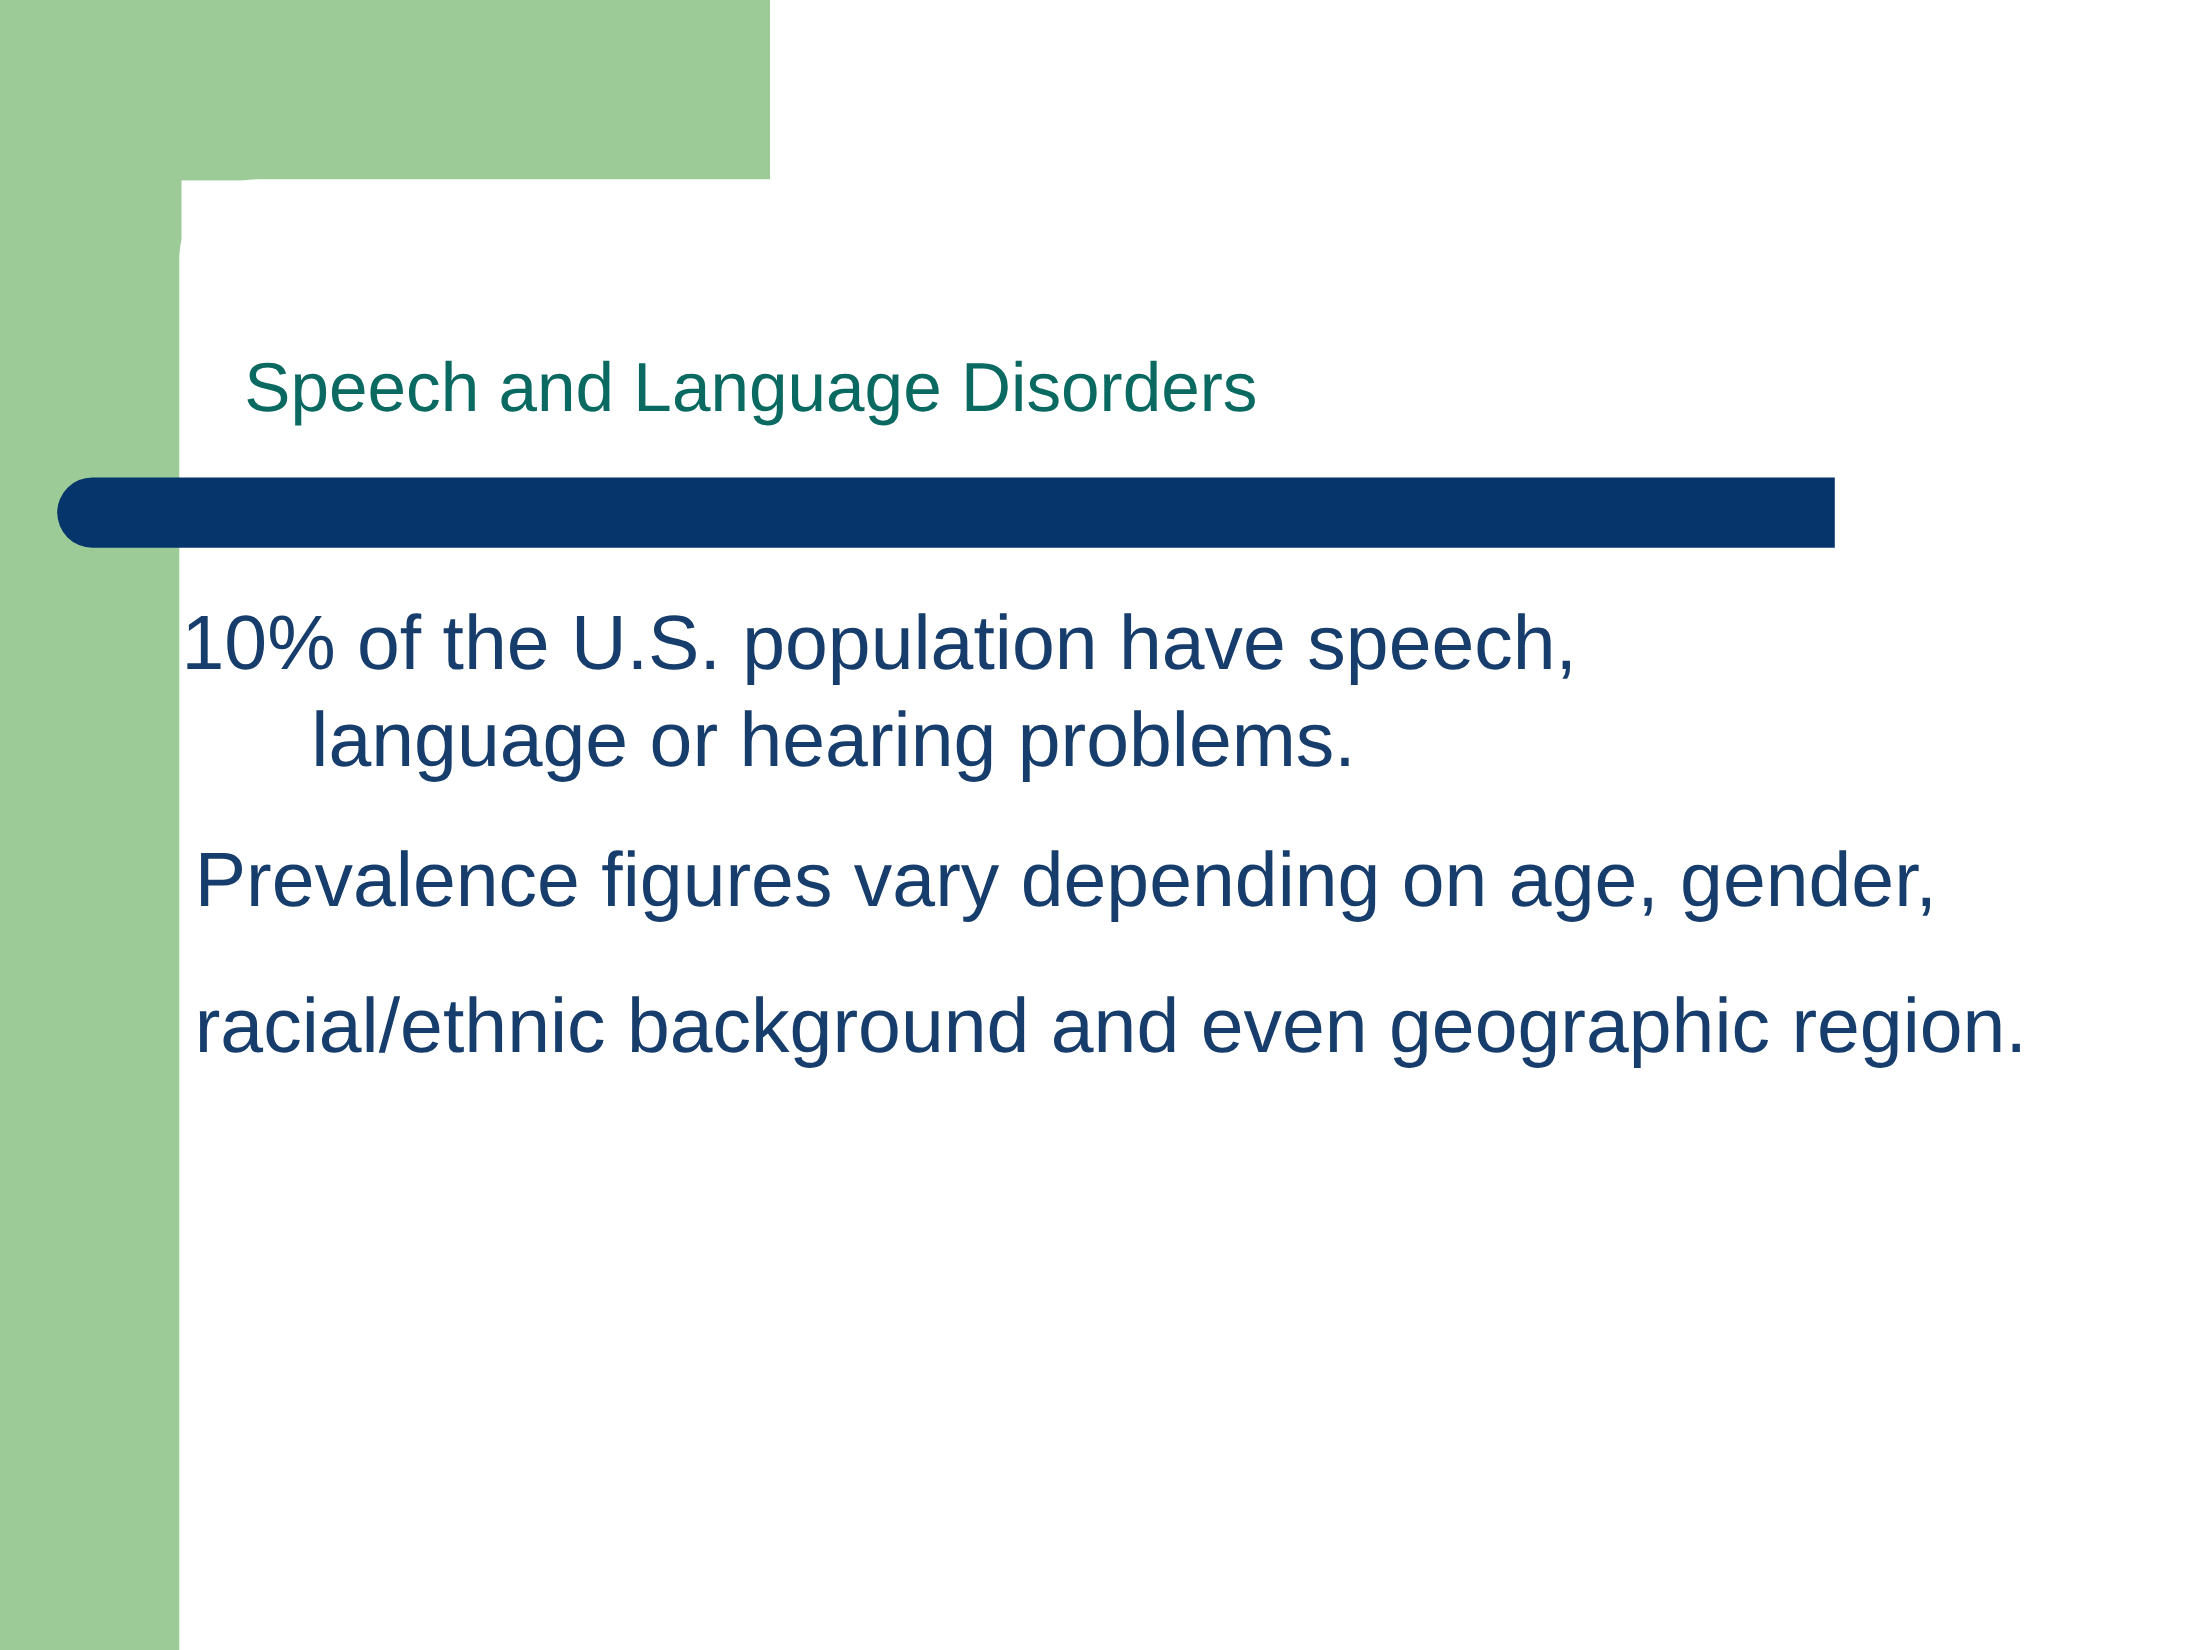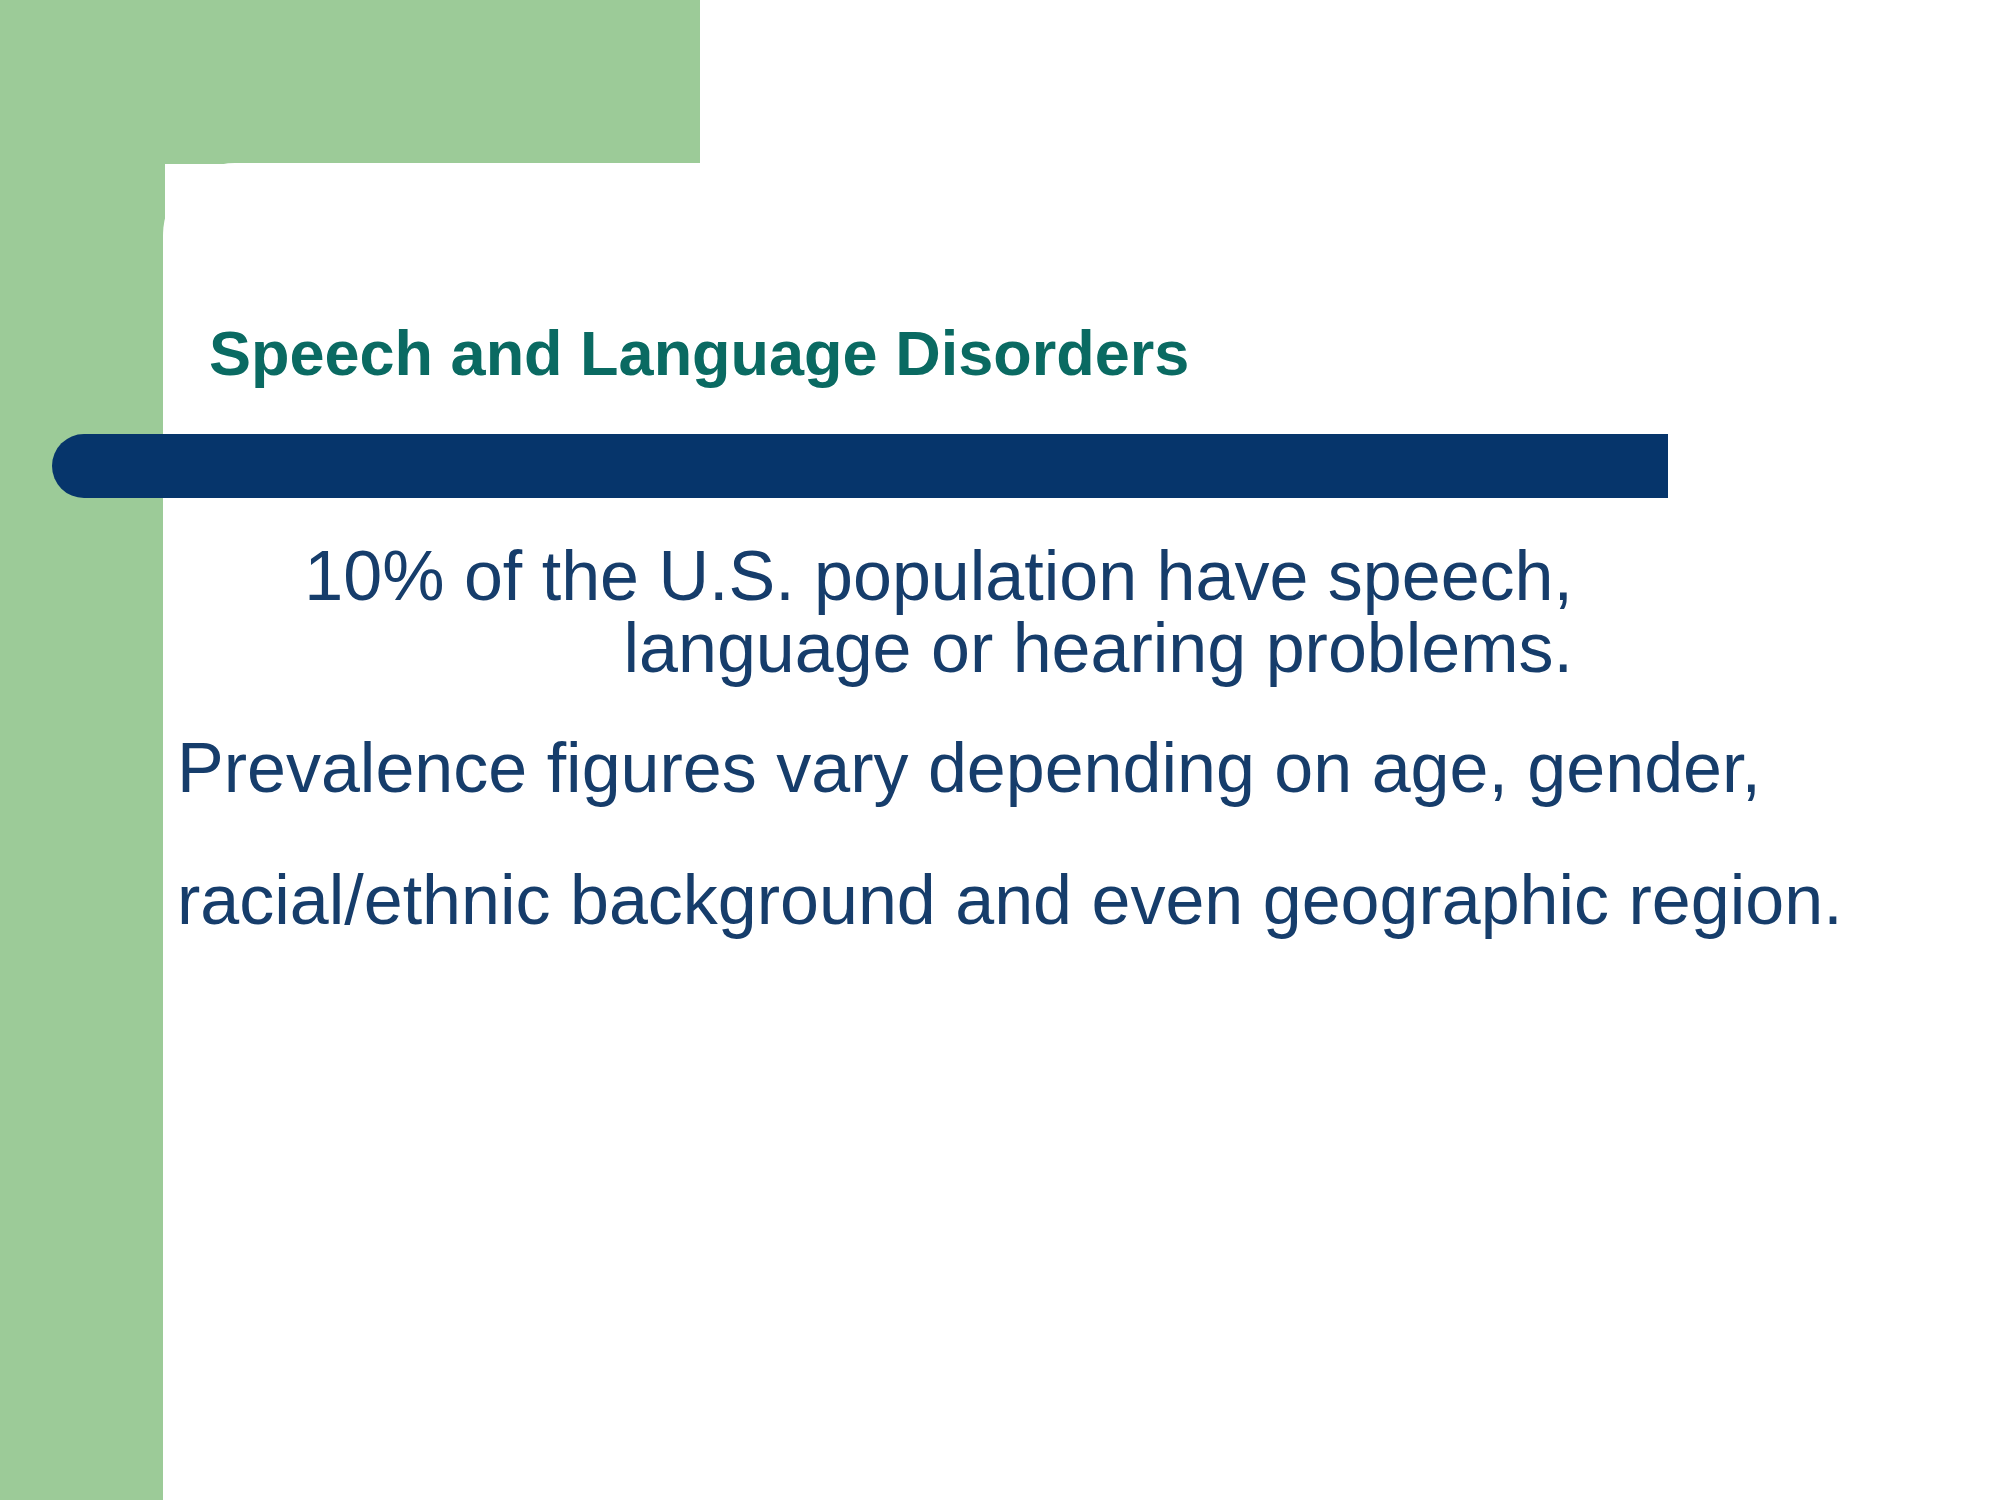--- a/index.html
+++ b/index.html
@@ -40,27 +40,27 @@
     top: 163px;
     width: 1837px;
     height: 1337px;
     background: #ffffff;
     border-top-left-radius: 72px;
   }
 
   
   .title {
     position: absolute;
-    left: 209px;
+    left: 222px;
     top: 307px;
     width: 1450px;
     height: 100px;
     color: #0a6a62;
     font-size: 63px;
-    font-weight: bold;
+    font-weight: normal;
     line-height: 92px;
     letter-spacing: 0px;
     white-space: nowrap;
   }
 
   
   .navy-bar {
     position: absolute;
     left: 52px;
     top: 434px;
@@ -79,26 +79,25 @@
     left: 165px;
     top: 540px;
     width: 1790px;
   }
   .para {
     color: #163d6b;
     font-size: 70px;
     font-weight: normal;
   }
   .para-1 {
-    line-height: 72px;
+    line-height: 88px;
     padding-left: 118px;
     text-indent: -118px;
     margin: 0 0 18px 0;
     width: 1290px;
-    text-align: right;
   }
   .para-2 {
     line-height: 132px;
     margin: 12px;
     width: 1700px;
   }
 </style>
 </head>
 <body>
 

